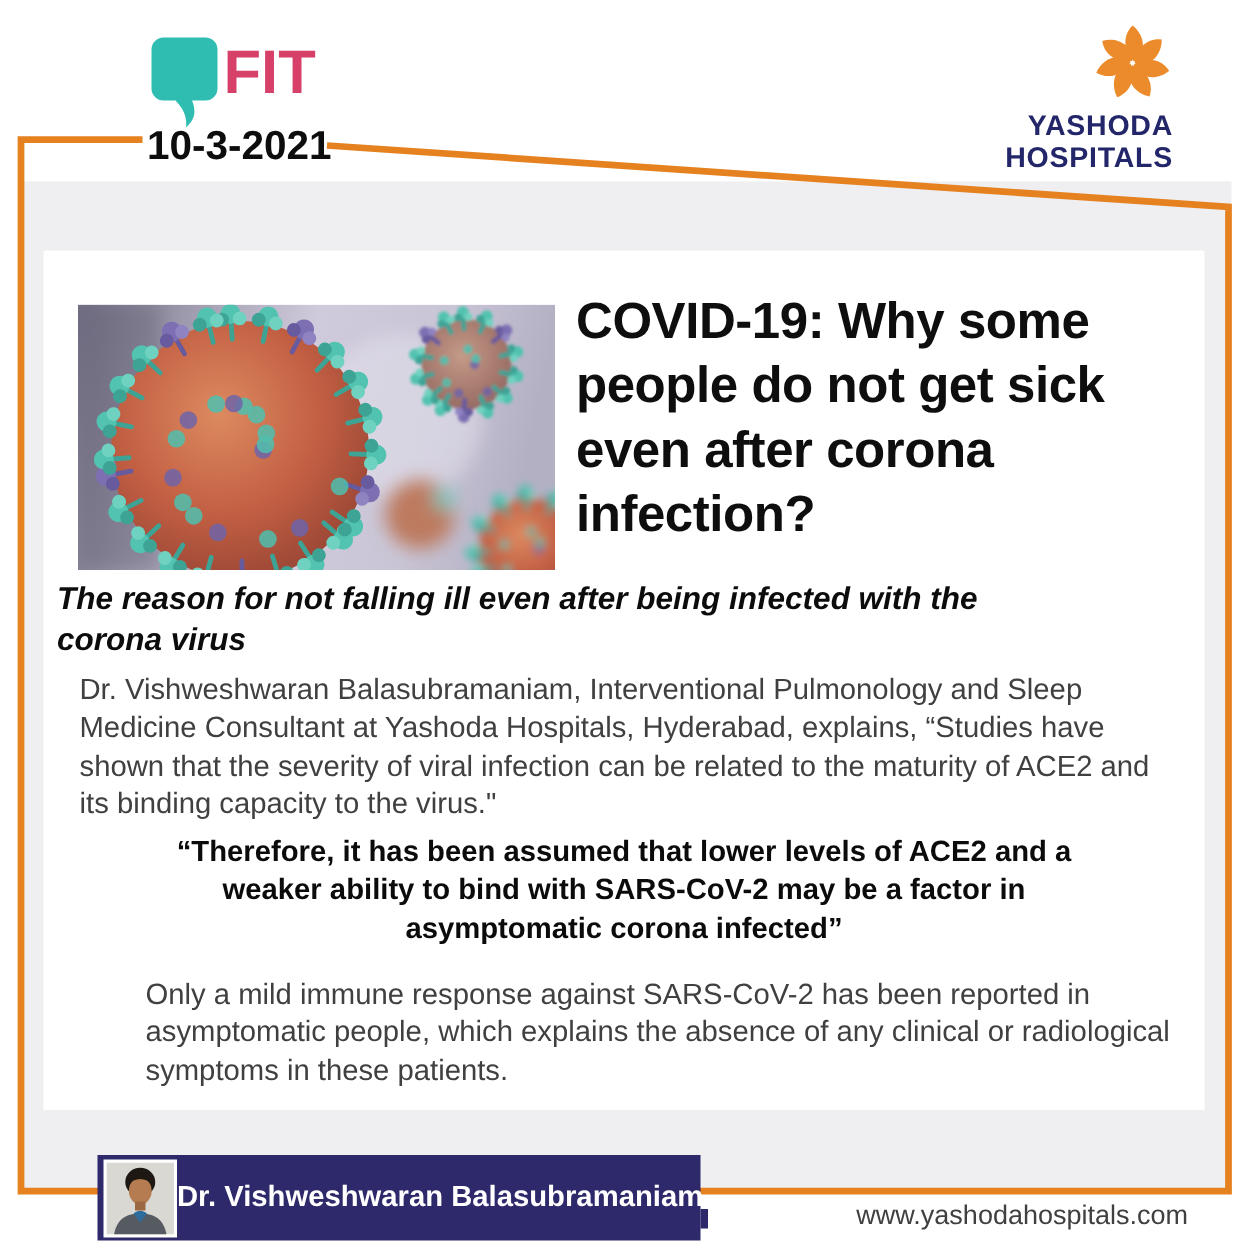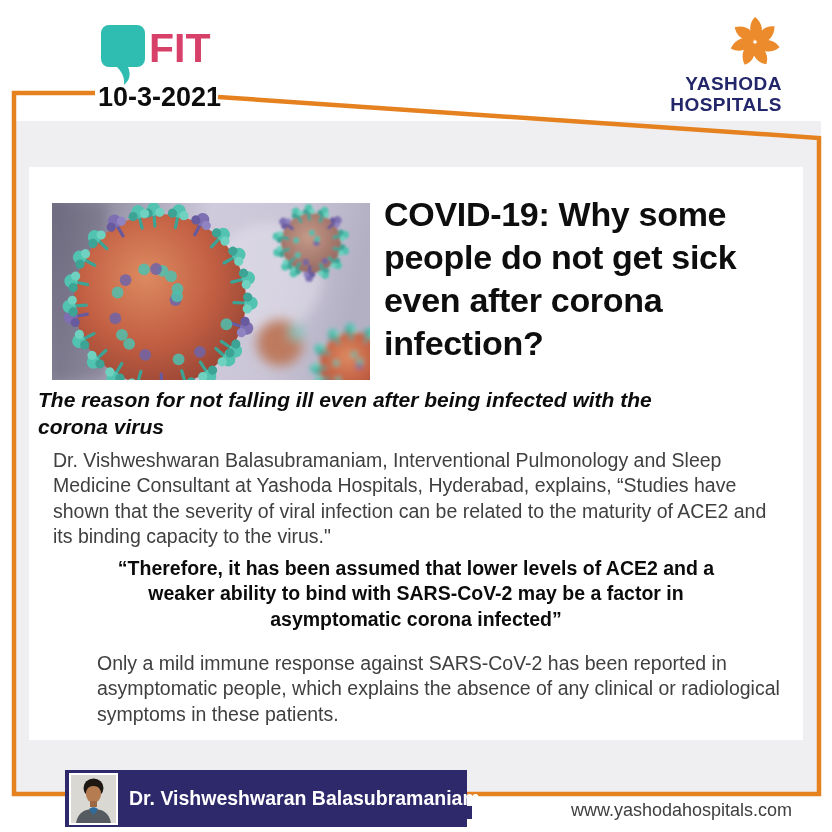--- a/index.html
+++ b/index.html
@@ -29,21 +29,21 @@
   .para { font-size:19.5px; line-height:25.4px; color:#404040; }
   .p1 { position:absolute; left:24px; top:281px; width:722px; }
   .quote { position:absolute; left:57px; top:389px; width:660px; text-align:center;
            font-size:19.5px; line-height:25.4px; font-weight:bold; color:#0b0b0b; }
   .p2 { position:absolute; left:24px; top:484px; width:726px;margin-left:44px; }
 
   .doctor-bar { position:absolute; left:65px; top:770px; width:402px; height:57px;
                 background:var(--bar-navy,#2d296b); z-index:4; display:flex; align-items:center; padding-left:4px; }
   .photo-frame { width:49px; height:52px; background:#fff; padding:2px; flex:none; }
   .photo-frame svg { display:block; }
-  .doc-text { margin-left:11px; }
+  .doc-text { }
   .doc-name { font-size:19.5px; font-weight:bold; color:#ffffff; white-space:nowrap; }
   .doc-title { font-size:13px; color:#e9e8f2; margin-top:3px; white-space:nowrap; }
   .bar-notch { position:absolute; left:467px; top:806px; width:5px; height:13px; background:var(--bar-navy,#2d296b); z-index:4; }
 
   .url { position:absolute; right:40px; top:800px; font-size:18px; color:#404040; z-index:4; }
 </style>
 </head>
 <body>
 
 <div class="gray-card"></div>

